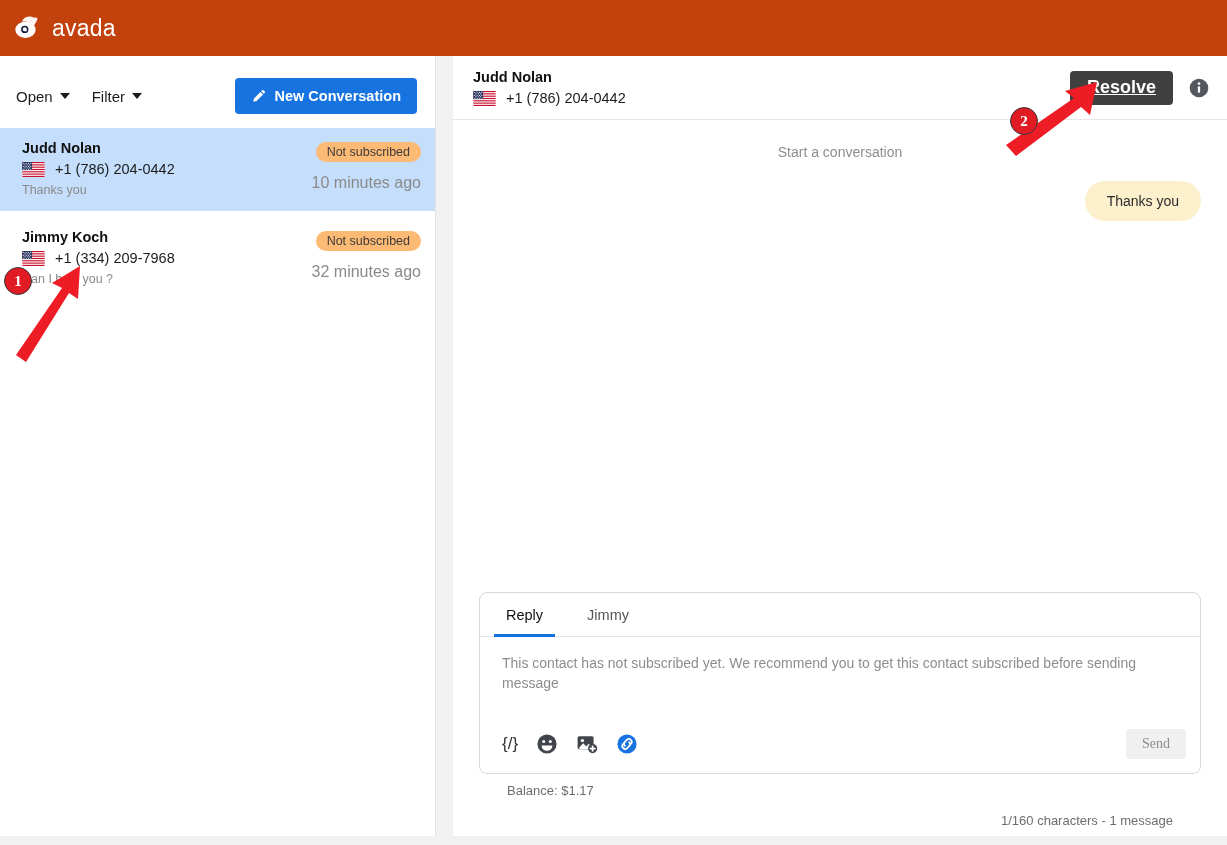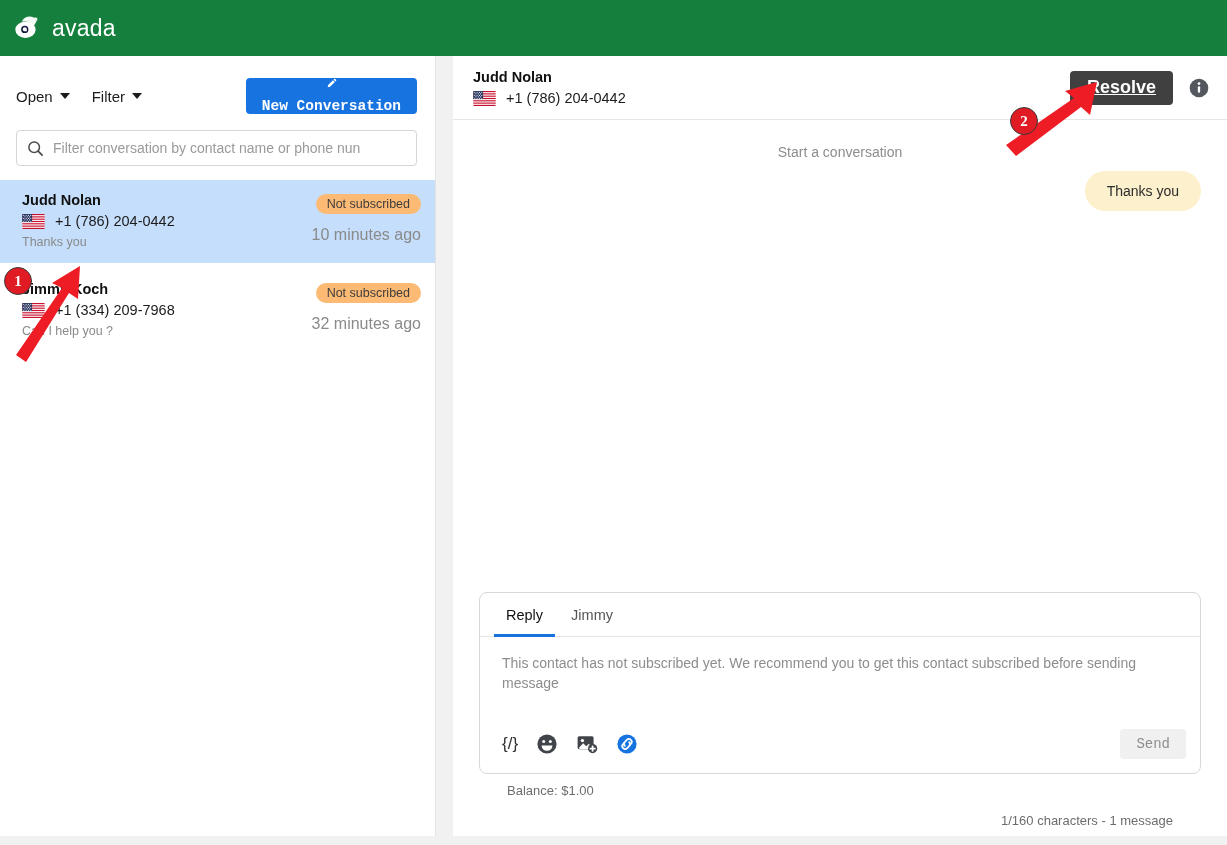--- a/index.html
+++ b/index.html
@@ -6,21 +6,21 @@
   html, body {
     width: 1227px; height: 845px;
     font-family: "Liberation Sans", sans-serif;
     background: #ffffff;
     overflow: hidden;
   }
 
   
   .topbar {
     height: 56px;
-    background: #15803d;
+    background: #c2410c;
     display: flex;
     align-items: center;
     padding-left: 14px;
   }
   .logo-wrap { display: flex; align-items: center; gap: 8px; }
   .logo-mark { width: 30px; height: 28px; display:block; }
   .logo-text {
     color: #ffffff;
     font-size: 23px;
     letter-spacing: .2px;
@@ -63,26 +63,25 @@
   .new-conv-btn {
     margin-left: auto;
     background: #1773e0;
     color: #fff;
     border: none;
     border-radius: 4px;
     height: 36px;
     padding: 0 16px;
     font-size: 14.5px;
     font-weight: bold;
-    font-family: Liberation Mono, monospace;
+    font-family: Liberation Sans, sans-serif;
     display: inline-flex;
     align-items: center;
     gap: 9px;
     cursor: pointer;
-    flex-direction: column;
   }
   .search-wrap { padding: 16px 18px 0 16px; }
   .search-box {
     height: 36px;
     border: 1px solid #d6d6d6;
     border-radius: 4px;
     display: flex;
     align-items: center;
     padding: 0 10px;
     gap: 9px;
@@ -185,21 +184,21 @@
   .messages {
     flex: 1;
     padding: 24px 26px 0 26px;
     position: relative;
     overflow: hidden;
   }
   .conv-start {
     text-align: center;
     font-size: 14px;
     color: #8d8d8d;
-    margin-bottom: 11px;
+    margin-bottom: 21px;
   }
   .bubble-row { display: flex; justify-content: flex-end; }
   .bubble {
     background: #fcf0cd;
     border-radius: 22px;
     padding: 12px 22px;
     font-size: 14px;
     color: #2b2b2b;
     max-width: 60%;
   }
@@ -207,21 +206,21 @@
   
   .composer-wrap { padding: 0 26px 8px 26px; }
   .composer {
     border: 1px solid #d8d8d8;
     border-radius: 8px;
     background: #fff;
     overflow: hidden;
   }
   .composer-tabs {
     display: flex;
-    gap: 4px;
+    gap: 20px;
     border-bottom: 1px solid #e6e6e6;
     padding: 0 14px;
   }
   .ctab {
     padding: 14px 12px 11px 12px;
     font-size: 14.5px;
     color: #555;
     cursor: pointer;
     border-bottom: 3px solid transparent;
     margin-bottom: -1px;
@@ -252,21 +251,21 @@
   }
   .send-btn {
     margin-left: auto;
     background: #f0f0f0;
     color: #8d8d8d;
     border: none;
     border-radius: 4px;
     height: 30px;
     padding: 0 16px;
     font-size: 14px;
-    font-family: Liberation Mono, monospace;
+    font-family: Liberation Serif, serif;
     cursor: pointer;
   }
   .status-row {
     display: flex;
     padding: 9px 28px 0 28px;
     font-size: 13px;
     color: #6d6d6d;
   }
   .status-right { margin-left: auto; margin-top: 30px; }
   .anno-badge {
@@ -315,29 +314,20 @@
         <i class="caret"></i>
       </div>
       <button class="new-conv-btn">
         <svg width="15" height="15" viewBox="0 0 16 16">
           <path d="M11.9 1.3c.4-.4 1.1-.4 1.5 0l1.3 1.3c.4.4.4 1.1 0 1.5l-1 1-2.8-2.8 1-1zM10.1 3.1l2.8 2.8-7 7-3.4.6.6-3.4 7-7z" fill="#ffffff"></path>
         </svg>
         <span>New Conversation</span>
       </button>
     </div>
 
-    <div class="search-wrap">
-      <div class="search-box">
-        <svg width="17" height="17" viewBox="0 0 18 18">
-          <circle cx="7.6" cy="7.6" r="5.6" fill="none" stroke="#4a4a4a" stroke-width="1.6"></circle>
-          <line x1="11.8" y1="11.8" x2="16" y2="16" stroke="#4a4a4a" stroke-width="1.8" stroke-linecap="round"></line>
-        </svg>
-        <input type="text" placeholder="Filter conversation by contact name or phone nun" style="">
-      </div>
-    </div>
 
     <div class="conv-list">
 
       <div class="conv-item active">
         <div class="conv-main">
           <div class="conv-name">Judd Nolan</div>
           <div class="conv-phone-row">
             <svg class="flag" viewBox="0 0 24 16">
               <rect width="24" height="16" fill="#ffffff"></rect>
               <g fill="#c8102e">
@@ -523,21 +513,21 @@
               <circle cx="11" cy="11" r="9.6" fill="#1773e0"></circle>
               <path d="M8.9 12.9a2.9 2.9 0 0 1 0-4.1l1.9-1.9a2.9 2.9 0 0 1 4.1 4.1l-1 1" fill="none" stroke="#ffffff" stroke-width="1.7" stroke-linecap="round"></path>
               <path d="M13.1 9.1a2.9 2.9 0 0 1 0 4.1l-1.9 1.9a2.9 2.9 0 0 1-4.1-4.1l1-1" fill="none" stroke="#ffffff" stroke-width="1.7" stroke-linecap="round"></path>
             </svg>
           </div>
           <button class="send-btn">Send</button>
         </div>
       </div>
 
       <div class="status-row">
-        <span>Balance: $1.00</span>
+        <span>Balance: $1.17</span>
         <span class="status-right">1/160 characters - 1 message</span>
       </div>
     </div>
 
   </div>
 </div>
 
 <div id="anno-layer">
   <svg width="1227" height="845" style="position:absolute;top:0;left:0">
 

